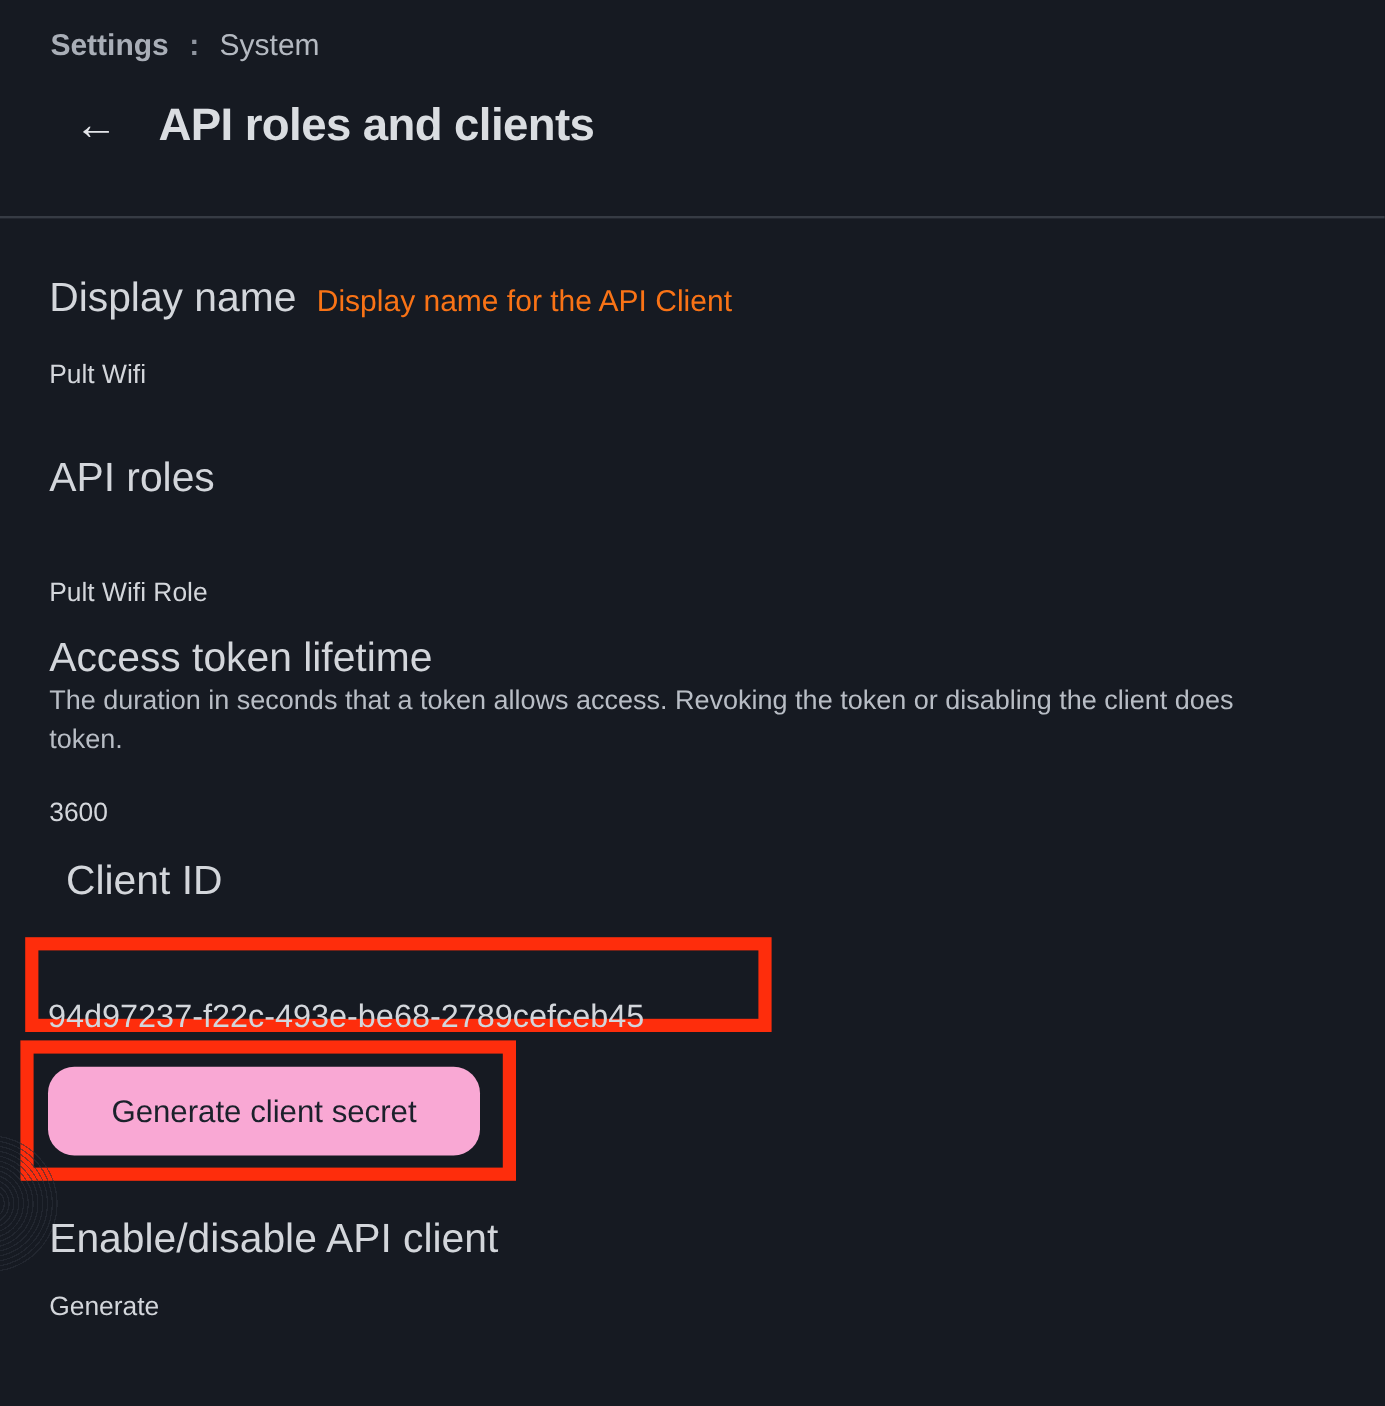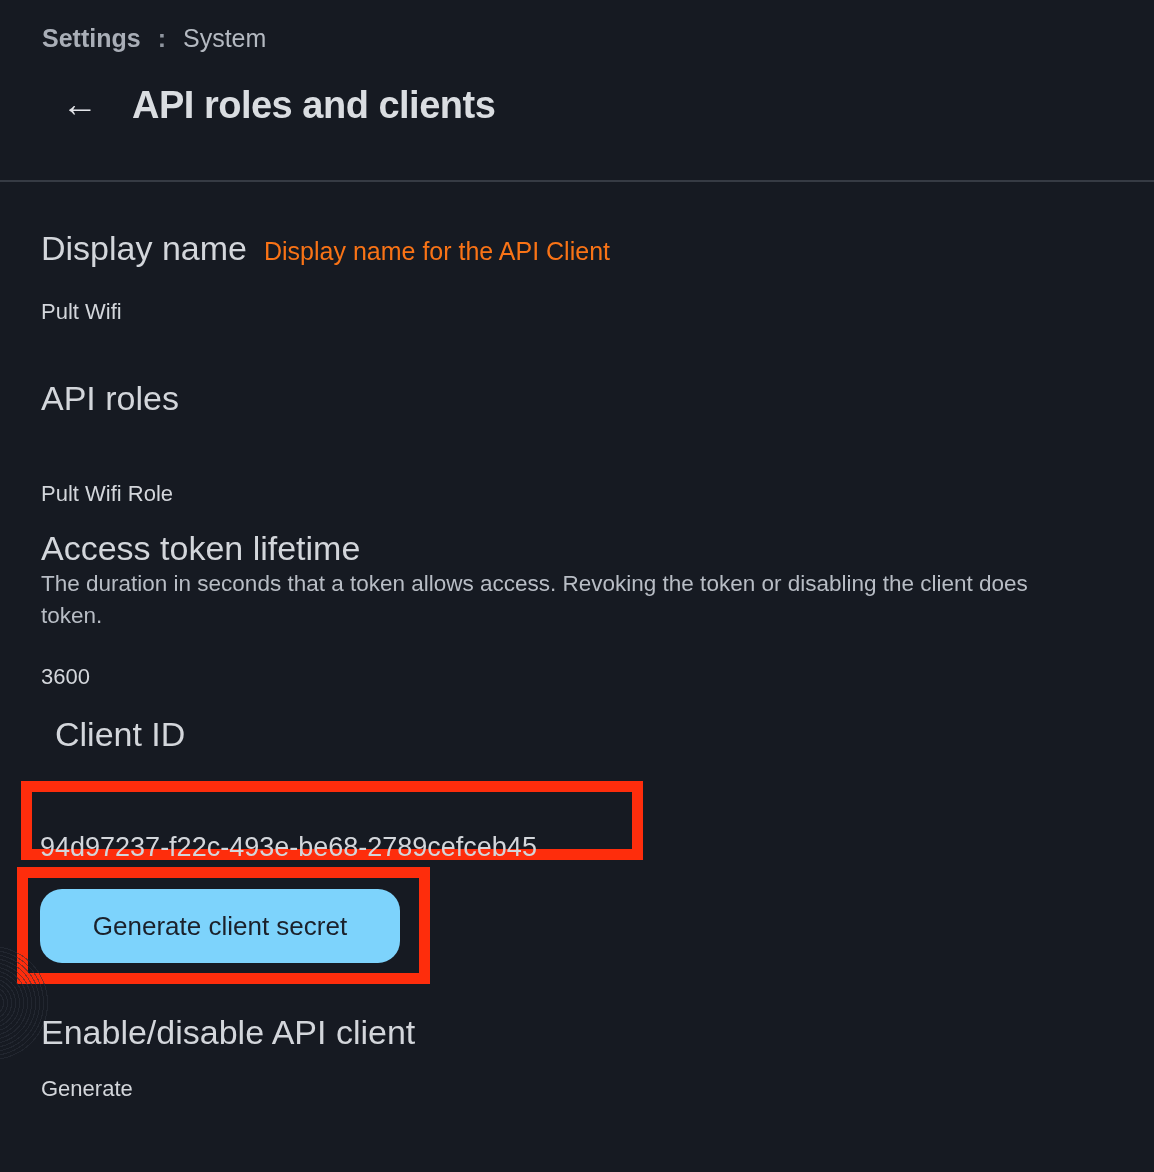--- a/index.html
+++ b/index.html
@@ -87,21 +87,21 @@
   .client-id-value {
     left: 40px; top: 831px;
     font-size: 27px; line-height: 32px;
     color: #D3D6DB; white-space: nowrap;
   }
 
   
   .primary-btn {
     left: 40px; top: 889px;
     width: 360px; height: 74px;
-    background: #7dd3fc;
+    background: #f9a8d4;
     border: none; border-radius: 22px;
     font-family: "Liberation Sans", "DejaVu Sans", sans-serif;
     font-size: 26px; font-weight: 500;
     color: #1B212B;
     display: flex; align-items: center; justify-content: center;
     cursor: pointer;
     white-space: nowrap;
   }
 
   

